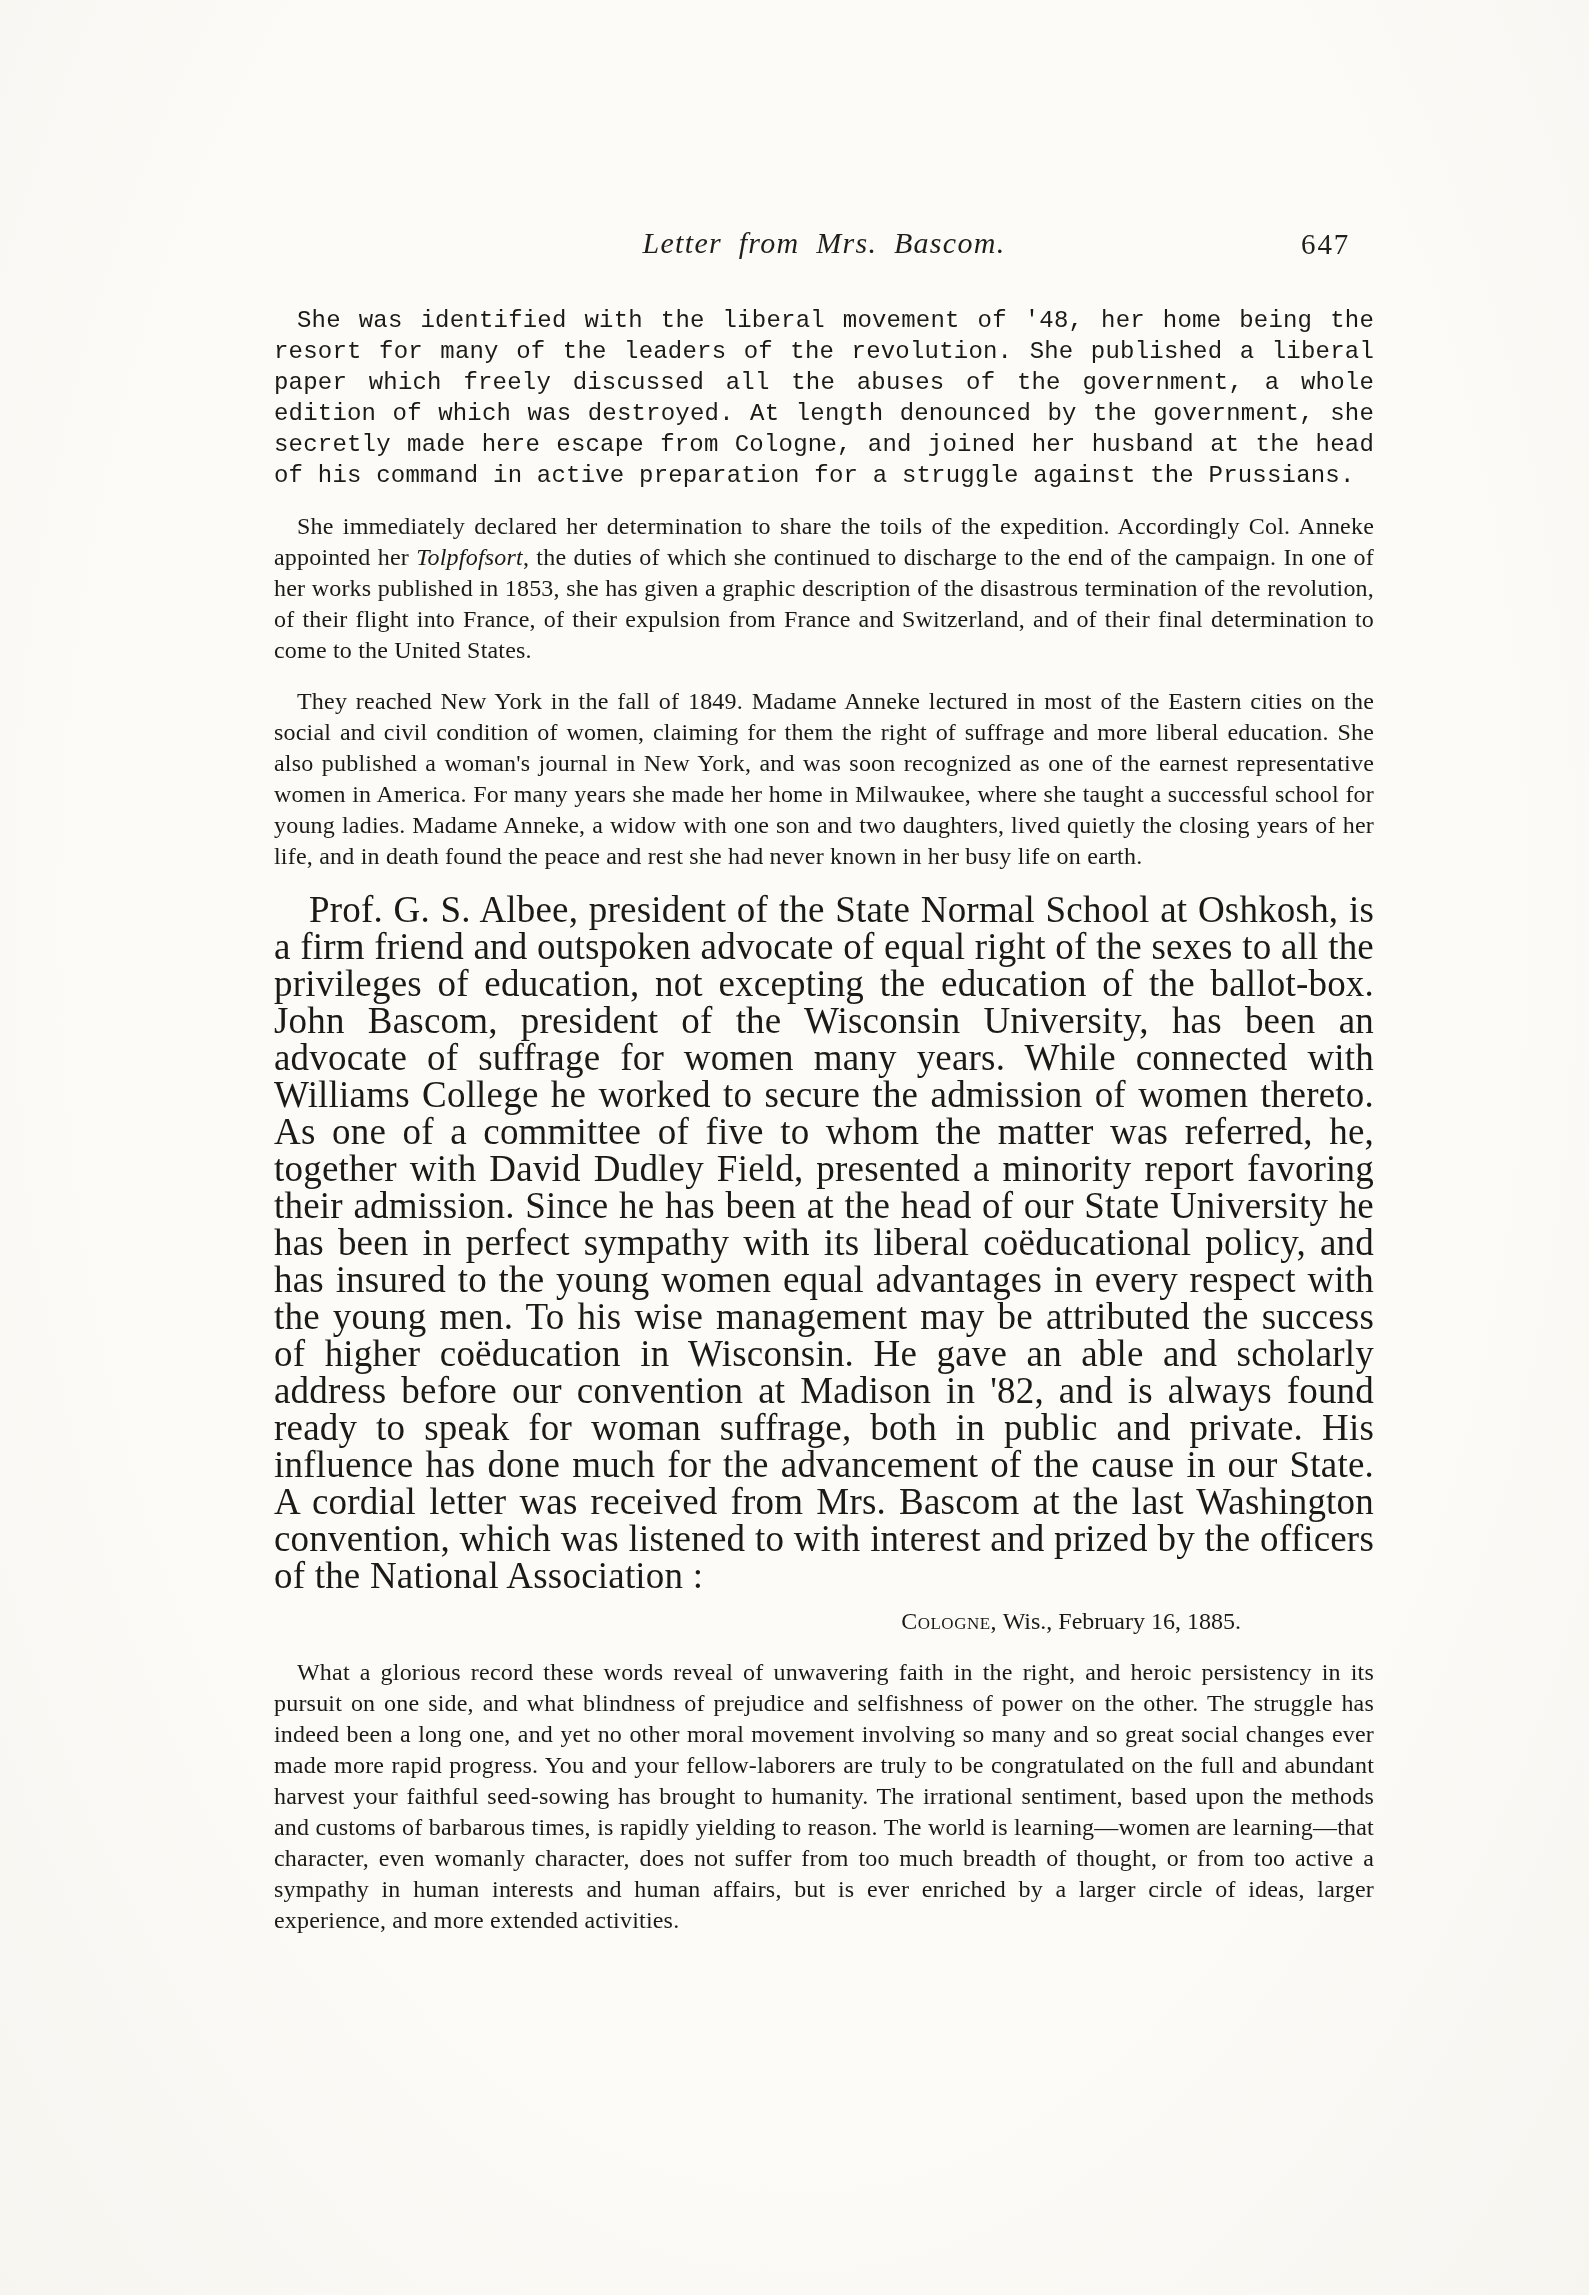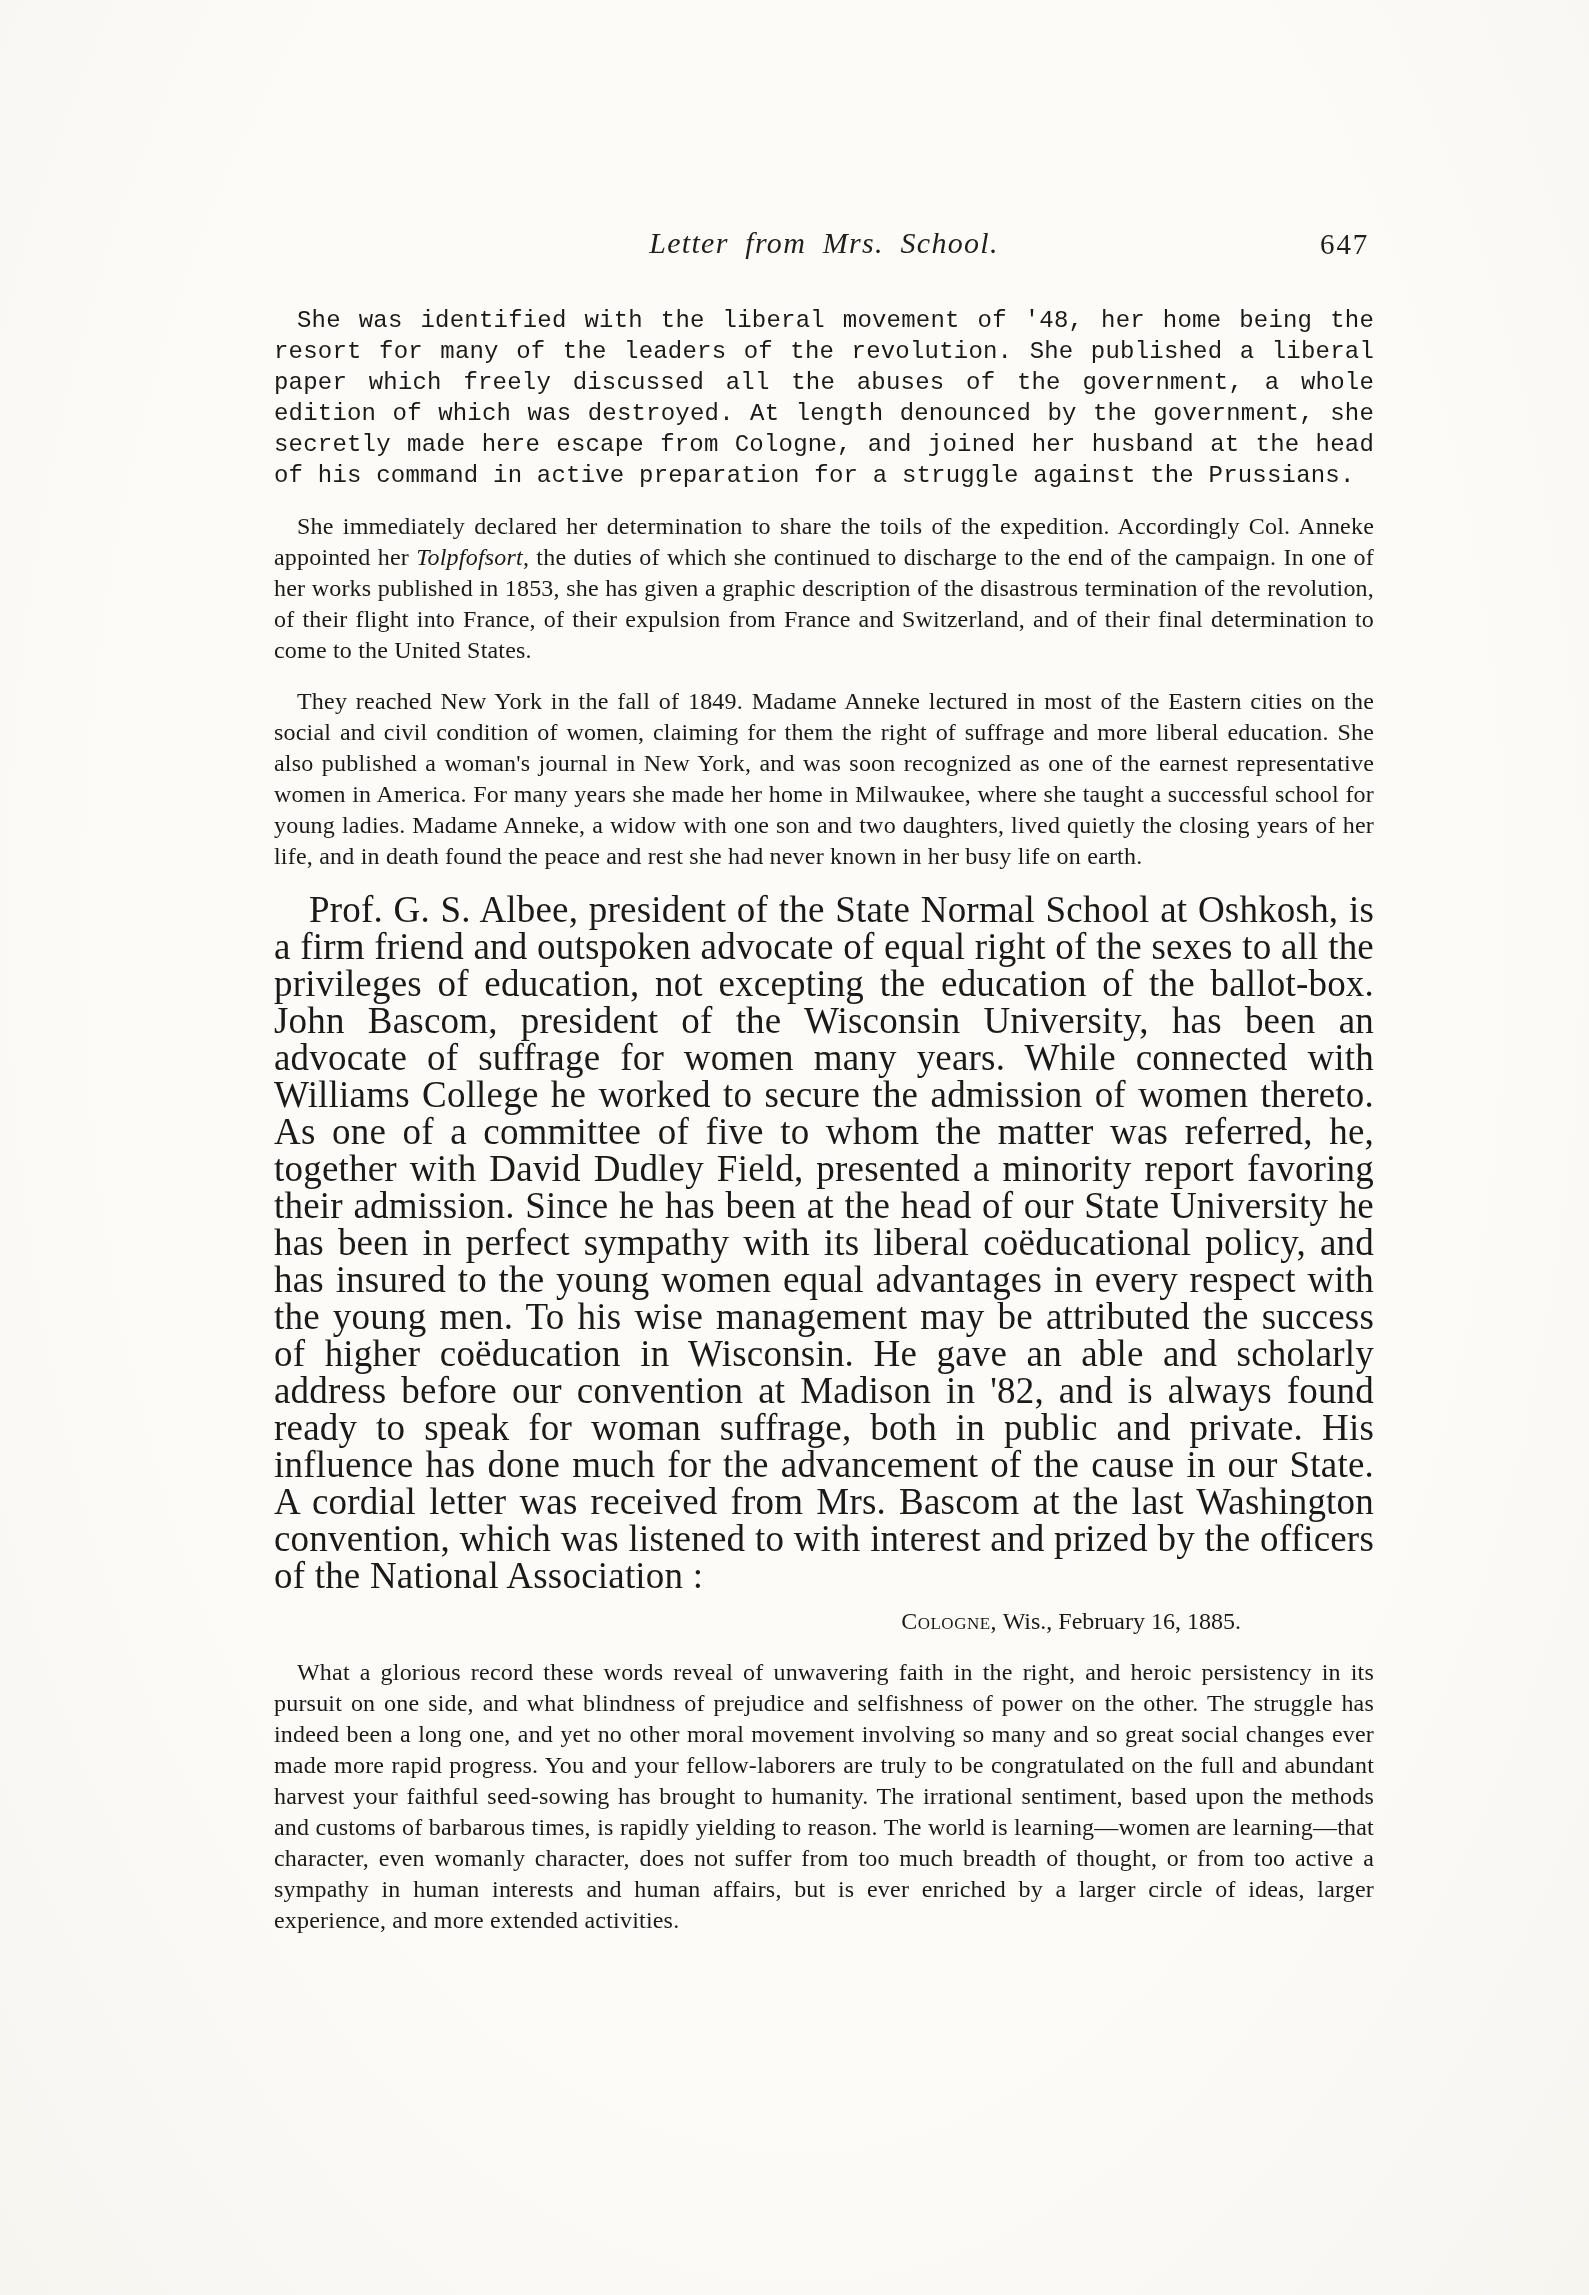--- a/index.html
+++ b/index.html
@@ -33,21 +33,21 @@
   }
   .running-title {
     font-style: italic;
     font-size: 30px;
     letter-spacing: 1.3px;
     word-spacing: 7.9px;
     color: #201f1c;
   }
   .page-number {
     position: absolute;
-    right: 5px;
+    right: 24px;
     top: 1.8px;
     font-style: normal;
     font-size: 29px;
     letter-spacing: 1.8px;
     color: #201f1c;
   }
   p { margin: 0; }
   .para {
     text-align: justify;
     letter-spacing: 0.2px;
@@ -79,21 +79,21 @@
   .italic { font-style: italic; }
   .smallcaps { font-variant: small-caps; letter-spacing: 0.5px; }
 </style>
 </head>
 <body>
 
 <div class="page">
   <div class="content">
 
     <header class="page-header">
-      <span class="running-title">Letter from Mrs. School.</span>
+      <span class="running-title">Letter from Mrs. Bascom.</span>
       <span class="page-number">647</span>
     </header>
 
     <p class="para small first-intro">She was identified with the liberal movement of '48, her home being the resort for many of the leaders of the revolution. She published a liberal paper which freely discussed all the abuses of the government, a whole edition of which was destroyed. At length denounced by the government, she secretly made here escape from Cologne, and joined her husband at the head of his command in active preparation for a struggle against the Prussians.</p>
 
     <p class="para small"><span>She immediately declared her determination to share the toils of the expedition. Accordingly Col. Anneke appointed her </span><span class="italic">Tolpfofsort</span><span>, the duties of which she continued to discharge to the end of the campaign. In one of her works published in 1853, she has given a graphic description of the disastrous termination of the revolution, of their flight into France, of their expulsion from France and Switzerland, and of their final determination to come to the United States.</span></p>
 
     <p class="para small">They reached New York in the fall of 1849. Madame Anneke lectured in most of the Eastern cities on the social and civil condition of women, claiming for them the right of suffrage and more liberal education. She also published a woman's journal in New York, and was soon recognized as one of the earnest representative women in America. For many years she made her home in Milwaukee, where she taught a successful school for young ladies. Madame Anneke, a widow with one son and two daughters, lived quietly the closing years of her life, and in death found the peace and rest she had never known in her busy life on earth.</p>
 
     <p class="para large main-para">Prof. G. S. Albee, president of the State Normal School at Oshkosh, is a firm friend and outspoken advocate of equal right of the sexes to all the privileges of education, not excepting the education of the ballot-box. John Bascom, president of the Wisconsin University, has been an advocate of suffrage for women many years. While connected with Williams College he worked to secure the admission of women thereto. As one of a committee of five to whom the matter was referred, he, together with David Dudley Field, presented a minority report favoring their admission. Since he has been at the head of our State University he has been in perfect sympathy with its liberal coëducational policy, and has insured to the young women equal advantages in every respect with the young men. To his wise management may be attributed the success of higher coëducation in Wisconsin. He gave an able and scholarly address before our convention at Madison in '82, and is always found ready to speak for woman suffrage, both in public and private. His influence has done much for the advancement of the cause in our State. A cordial letter was received from Mrs. Bascom at the last Washington convention, which was listened to with interest and prized by the officers of the National Association :</p>

